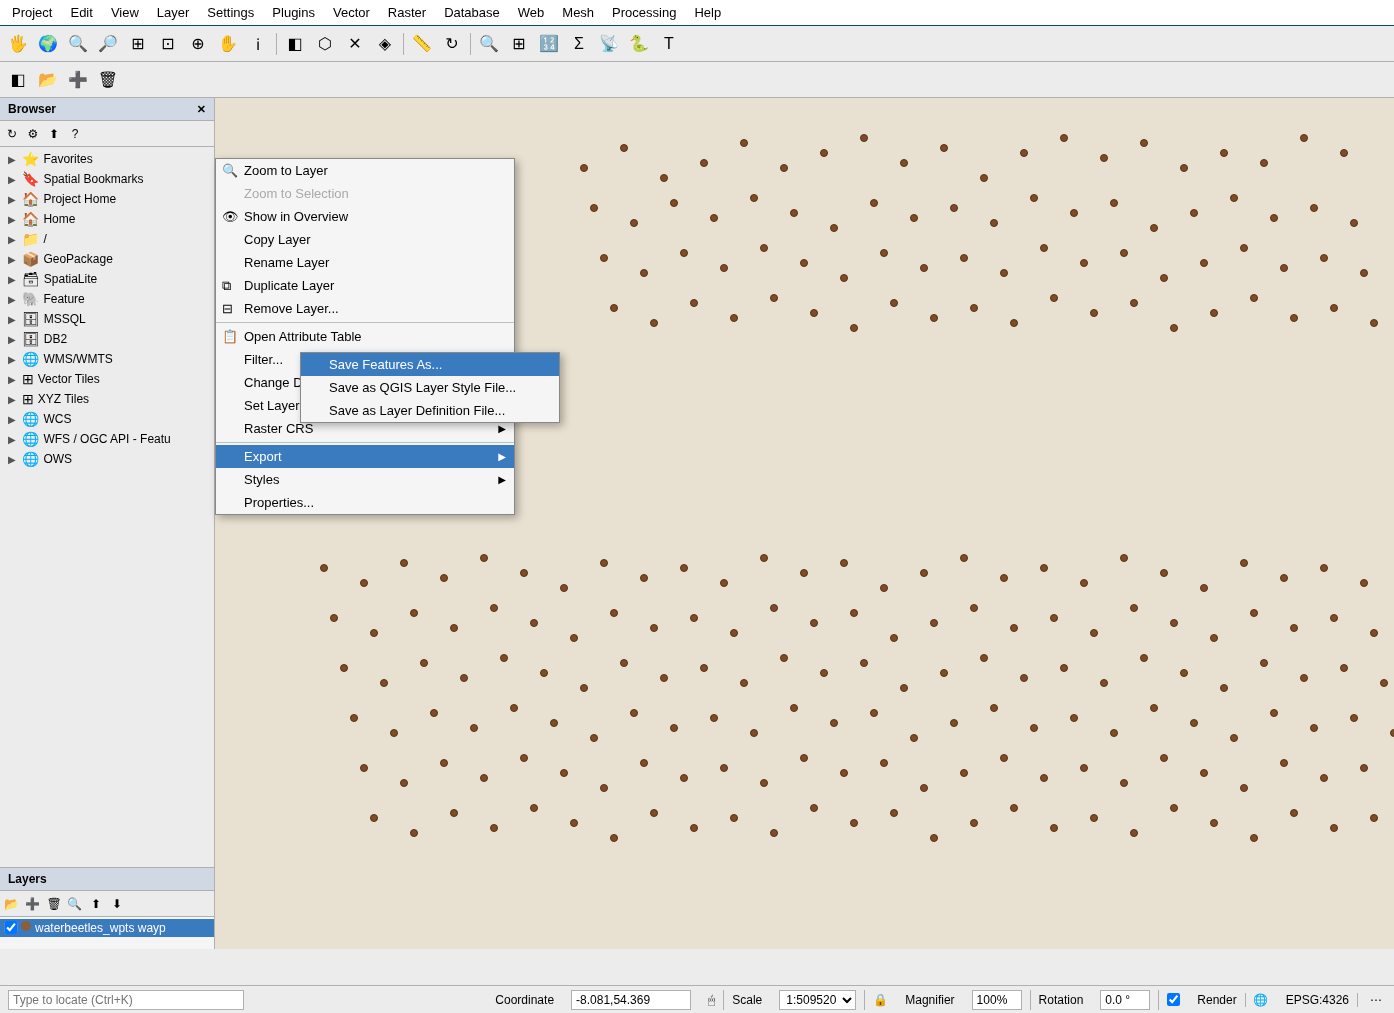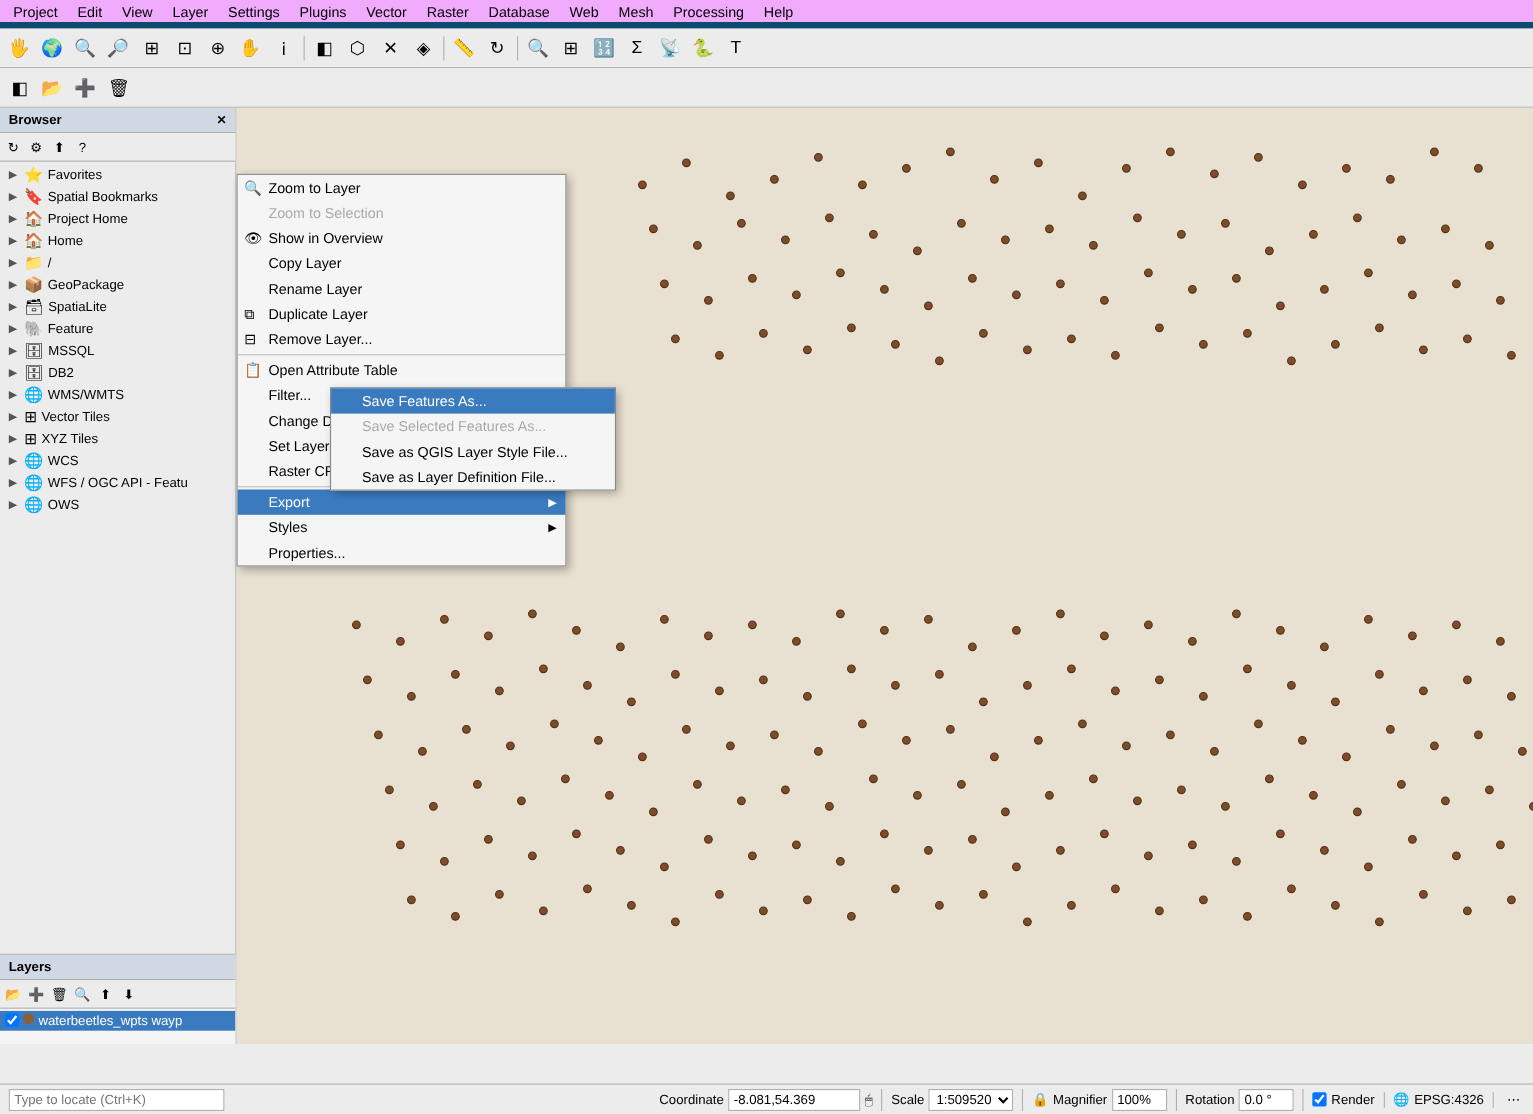--- a/index.html
+++ b/index.html
@@ -1,19 +1,19 @@
 <!DOCTYPE html>
 <html><head>
   <meta charset="utf-8">
   <style>
     * { margin: 0; padding: 0; box-sizing: border-box; }
     body { width: 1394px; height: 1013px; font-family: 'Segoe UI', Arial, sans-serif; font-size: 13px; background: #ececec; overflow: hidden; position: relative; }
 
     
-    #menubar { display: flex; align-items: center; height: 26px; background: #f0abfc; border-bottom: 6px solid #0c4a6e; padding: 0 4px; gap: 2px; }
+    #menubar { display: flex; align-items: center; height: 26px; background: #ffffff; border-bottom: 1px solid #0c4a6e; padding: 0 4px; gap: 2px; }
     .menu-item { padding: 2px 8px; cursor: pointer; border-radius: 3px; font-size: 13px; }
 
     
     .toolbar { display: flex; align-items: center; height: 36px; background: #ececec; border-bottom: 1px solid #b0b0b0; padding: 2px 4px; gap: 2px; flex-wrap: nowrap; }
     .tb-btn { width: 28px; height: 28px; display: flex; align-items: center; justify-content: center; background: transparent; border: 1px solid transparent; border-radius: 3px; cursor: pointer; font-size: 16px; }
     .tb-sep { width: 1px; height: 22px; background: #b0b0b0; margin: 0 2px; }
 
     
     .toolbar2 { display: flex; align-items: center; height: 36px; background: #ececec; border-bottom: 1px solid #b0b0b0; padding: 2px 4px; gap: 2px; }
     #browser-header { background: #d0d8e4; padding: 4px 8px; font-weight: bold; font-size: 12px; border-bottom: 1px solid #b0b0b0; display: flex; align-items: center; justify-content: space-between; }
@@ -45,21 +45,21 @@
     .ctx-item.highlighted::after { color: white; }
     .ctx-separator { height: 1px; background: #c0c0c0; margin: 2px 0; }
     .ctx-icon { position: absolute; left: 6px; font-size: 13px; }
     .ctx-checkmark { position: absolute; left: 8px; font-size: 11px; }
 
     
     #submenu-export { position: absolute; left: 300px; top: 352px; background: #f5f5f5; border: 1px solid #888; box-shadow: 3px 3px 8px rgba(0,0,0,0.3); min-width: 260px; z-index: 101; }
 
     
     #statusbar { position: absolute; bottom: 0; left: 0; right: 0; height: 28px; background: #ececec; border-top: 1px solid #b0b0b0; display: flex; align-items: center; padding: 0 8px; gap: 8px; font-size: 12px; }
-    .status-section { display: flex; align-items: center; gap: 4px; border-right: 1px solid #b0b0b0; padding-right: 8px; }
+    .status-section { display: flex; align-items: center; gap: 17px; border-right: 1px solid #b0b0b0; padding-right: 8px; }
     .status-input { height: 20px; border: 1px solid #b0b0b0; background: white; padding: 0 4px; font-size: 12px; }
     .status-select { height: 20px; border: 1px solid #b0b0b0; background: white; padding: 0 2px; font-size: 12px; }
 
     
     #left-panel { width: 215px; display: flex; flex-direction: column; border-right: 1px solid #b0b0b0; }
     #browser-section { display: flex; flex-direction: column; height: calc(100% - 82px); }
     #layers-section { height: 82px; border-top: 1px solid #b0b0b0; display: flex; flex-direction: column; background: #f5f5f5; }
 
     #content-row { display: flex; flex-direction: row; height: calc(1013px - 26px - 36px - 36px - 36px - 28px); }
 
@@ -537,34 +537,31 @@
   </div>
   <div class="ctx-item">
     <span>Properties...</span>
   </div>
 </div>
 
 <div id="submenu-export">
   <div class="ctx-item highlighted">
     <span>Save Features As...</span>
   </div>
-  <div class="ctx-item disabled">
-    <span>Save Selected Features As...</span>
-  </div>
   <div class="ctx-item">
     <span>Save as QGIS Layer Style File...</span>
   </div>
   <div class="ctx-item">
     <span>Save as Layer Definition File...</span>
   </div>
 </div>
 
 <div id="statusbar">
   <div style="flex:1;">
-    <input type="text" class="status-input" style="width: 196px;" placeholder="Type to locate (Ctrl+K)">
+    <input type="text" class="status-input" style="width: 236px;" placeholder="Type to locate (Ctrl+K)">
   </div>
   <div class="status-section">
     <span>Coordinate</span>
     <input type="text" class="status-input" style="width: 120px;" value="-8.081,54.369">
     <span>🖱</span>
   </div>
   <div class="status-section">
     <span>Scale</span>
     <select class="status-select">
       <option>1:509520</option>

